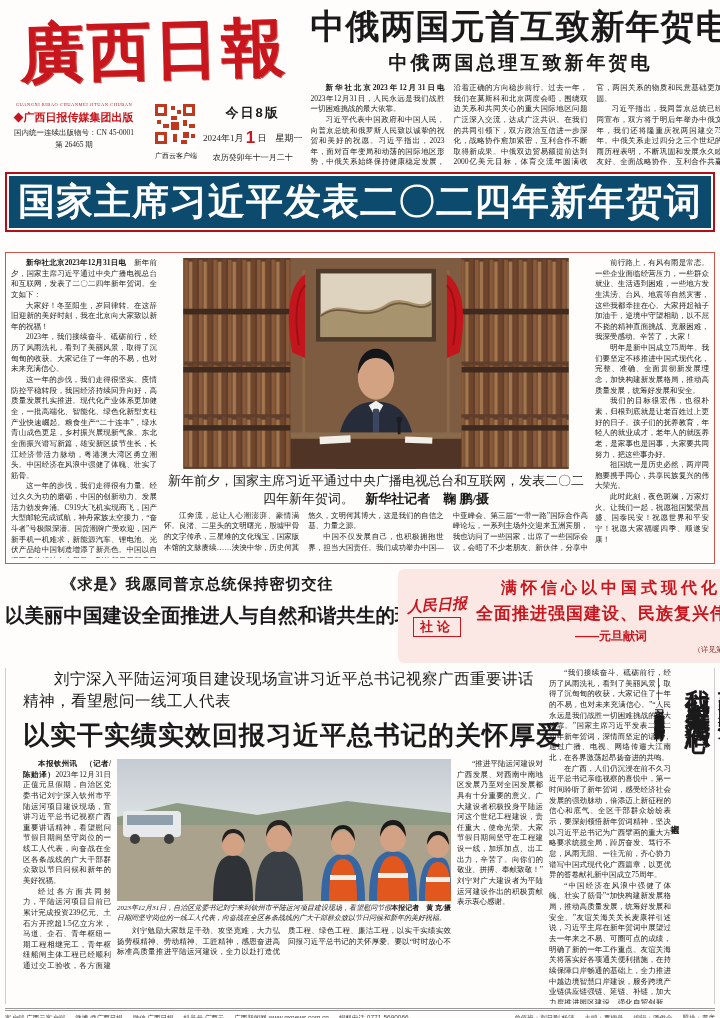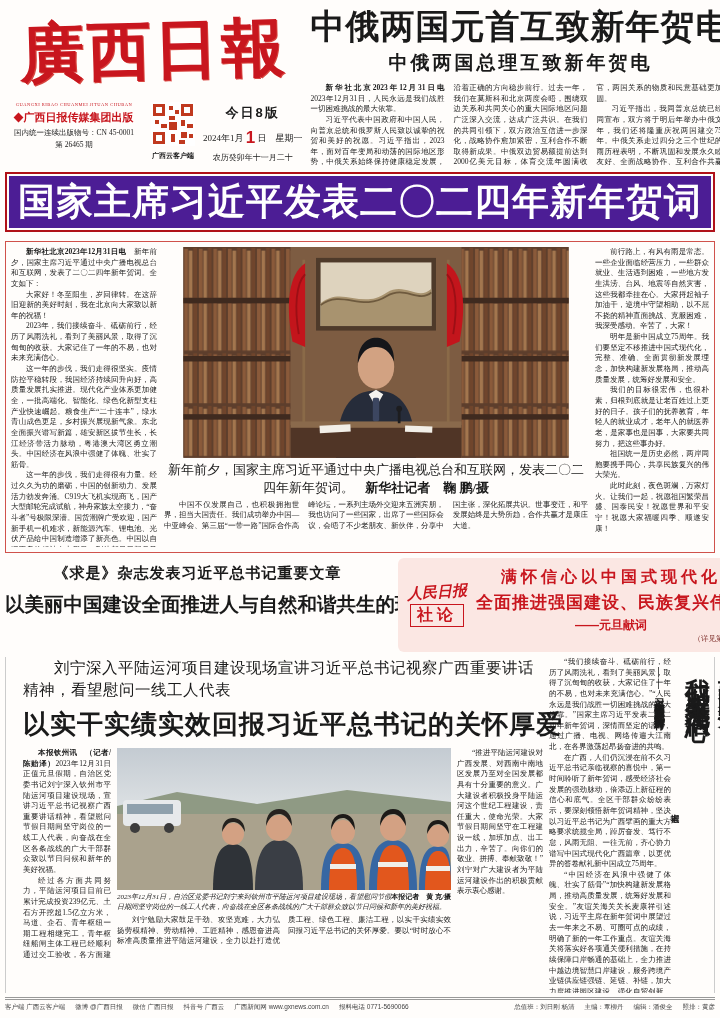--- a/index.html
+++ b/index.html
@@ -13,44 +13,44 @@
   .paper-title { font-family:"DejaVu Serif", serif; font-weight:bold; color:#c8161e;
     font-size:64px; line-height:92px; letter-spacing:3px; transform:rotate(-1.5deg);
     text-shadow:1px 1px 0 #d8453f; white-space:nowrap; }
   .mh-sub { display:flex; width:100%; margin-top:6px; align-items:flex-start; gap:6px; }
   .mh-pub { width:138px; text-align:center; }
   .pub-en { font-size:4.5px; color:#c8161e; letter-spacing:.5px; }
   .pub-cn { font-size:11px; font-weight:bold; color:#c8161e; white-space:nowrap; }
   .diamond { display:inline-block; width:7px; height:7px; background:#c8161e; transform:rotate(45deg); margin-right:2px; }
   .pub-issn { font-size:7.5px; margin-top:3px; white-space:nowrap; }
   .pub-issue { font-size:7.5px; margin-top:2px; }
-  .mh-qr { width:48px; text-align:center;font-weight:bold; }
+  .mh-qr { width:48px; text-align:right; }
   .qr-caption { font-size:7px; margin-top:1px; white-space:nowrap; }
   .mh-date { flex:1; text-align:center; padding-top:2px; }
   .edition { font-size:13px; font-weight:bold; letter-spacing:2px; font-family:"Liberation Sans",sans-serif; }
   .dateline-row { font-size:9px; margin-top:6px; white-space:nowrap; }
   .date-day { color:#c8161e; font-size:17px; font-weight:bold; font-family:"Liberation Sans",sans-serif; vertical-align:-2px; }
   .lunar { font-size:8px; margin-top:4px; }
 
   .mh-right { flex:1; padding:2px 0 0 8px; }
   .top-headline { font-family:"Liberation Sans",sans-serif; font-weight:900; font-size:34px;
     text-align:center; letter-spacing:1px; line-height:40px; white-space:nowrap; }
   .top-subheadline { font-weight:bold; font-size:19px; text-align:center; letter-spacing:3px; margin-top:4px; }
   .top-body { margin-top:7px; column-count:3; column-gap:9px; font-size:7px; line-height:1.45;
     text-align:justify; height:92px; overflow:hidden; }
   .top-body p, .col-text p { text-indent:2em; }
 
   
   .banner { border:2px solid #b01118; padding:2px; margin-top:4px; }
-  .banner-inner { background:#4c1d95; color:#fff; text-align:center;
+  .banner-inner { background:#0c4a6e; color:#fff; text-align:center;
     font-family:"Liberation Sans",sans-serif; font-weight:900; font-size:37px;
     line-height:52px; letter-spacing:1px; white-space:nowrap; }
 
   
-  .main-box { border:1px solid #d0524b; margin-top:9px; height:312px; padding:5px; display:flex; gap:7px; }
+  .main-box { border:1px solid #d0524b; margin-top:20px; height:312px; padding:5px; display:flex; gap:7px; }
   .col-text { font-size:7.5px; line-height:1.42; text-align:justify; overflow:hidden; }
   .ms-left { width:146px; height:100%; }
   .ms-center { width:424px; display:flex; flex-direction:column; }
   .ms-right { flex:1; height:100%; }
   .photo-frame { width:424px; height:232px; }
   .ms-caption { font-size:13px; margin-top:3px; text-align:center; }
   .ms-caption b { margin-left:8px; }
   .below-cols { margin-top:3px; column-count:3; column-gap:9px; font-size:7.5px; line-height:1.42;
     text-align:justify; height:52px; overflow:hidden; }
   .dl { font-weight:bold; }
@@ -59,21 +59,21 @@
   .secondary { display:flex; margin-top:5px; gap:8px; height:94px; }
   .qiushi { width:385px; padding-top:6px; }
   .q-kicker { font-size:15px; font-weight:bold; text-align:center; letter-spacing:1px; }
   .q-headline { font-family:"Liberation Sans",sans-serif; font-weight:900; font-size:19.5px;
     margin-top:8px; white-space:nowrap; }
   .see-note { font-size:7.5px; font-weight:normal; font-family:"Liberation Serif",serif; }
   .editorial { flex:1; background:#fbe7e3; border-radius:6px; padding:6px 8px; display:flex; gap:8px; align-items:center; }
   .pd-logo-block { width:62px; text-align:center; }
   .pd-logo { font-family:"DejaVu Serif",serif; font-style:italic; font-weight:bold; color:#c8161e;
     font-size:15px; white-space:nowrap; transform:rotate(-4deg); display:inline-block; }
-  .pd-shelun { display:inline-block; border:1px solid #c8161e; color:#c8161e; font-size:16px;
+  .pd-shelun { display:inline-block; border:1px solid #c8161e; color:#c8161e; font-size:13px;
     font-weight:bold; padding:0 6px; margin-top:2px; letter-spacing:4px; }
   .ed-lines { flex:1; text-align:center; color:#c8161e; font-family:"Liberation Sans",sans-serif; }
   .ed-l1 { font-size:16px; font-weight:900; letter-spacing:4px; white-space:nowrap; }
   .ed-l2 { font-size:17px; font-weight:900; letter-spacing:1px; margin-top:3px; white-space:nowrap; }
   .ed-l3 { font-size:12px; font-weight:bold; margin-top:3px; }
   .ed-note { font-size:7.5px; color:#7c2a26; text-align:right; }
 
   
   .bottom { display:flex; margin-top:5px; gap:6px; border-left:1px solid #ccc; border-right:1px solid #ccc; padding:0 17px; height:336px; }
   .bottom-left { width:520px; }
@@ -231,32 +231,32 @@
           <rect x="244" y="197" width="30" height="7" fill="#f2efe8" transform="rotate(2 259 200)"></rect>
           <rect x="236" y="180" width="3" height="14" fill="#1d1d1f"></rect>
           <circle cx="237.5" cy="178" r="3.2" fill="#1d1d1f"></circle>
         </g>
       </svg>
       <div class="ms-caption">
         <span>新年前夕，国家主席习近平通过中央广播电视总台和互联网，发表二〇二四年新年贺词。</span>
         <b>新华社记者　鞠 鹏/摄</b>
       </div>
       <div class="below-cols col-text">
-        <span><p>中国不仅发展自己，也积极拥抱世界，担当大国责任。我们成功举办中国—中亚峰会、第三届“一带一路”国际合作高峰论坛，一系列主场外交迎来五洲宾朋，我也访问了一些国家，出席了一些国际会议，会晤了不少老朋友、新伙伴，分享中国主张，深化拓展共识。世事变迁，和平发展始终是大势所趋，合作共赢才是康庄大道。</p></span>
+        <span><p>江奔流，总让人心潮澎湃、豪情满怀。良渚、二里头的文明曙光，殷墟甲骨的文字传承，三星堆的文化瑰宝，国家版本馆的文脉赓续……泱泱中华，历史何其悠久，文明何其博大，这是我们的自信之基、力量之源。</p><p>中国不仅发展自己，也积极拥抱世界，担当大国责任。我们成功举办中国—中亚峰会、第三届“一带一路”国际合作高峰论坛，一系列主场外交迎来五洲宾朋，我也访问了一些国家，出席了一些国际会议，会晤了不少老朋友、新伙伴，分享中国主张，深化拓展共识。世事变迁，和平发展始终是大势所趋，合作共赢才是康庄大道。</p></span>
       </div>
     </div>
 
     <div class="ms-right col-text">
       <span><p>前行路上，有风有雨是常态。一些企业面临经营压力，一些群众就业、生活遇到困难，一些地方发生洪涝、台风、地震等自然灾害，这些我都牵挂在心。大家捋起袖子加油干，逆境中守望相助，以不屈不挠的精神直面挑战、克服困难，我深受感动。辛苦了，大家！</p><p>明年是新中国成立75周年。我们要坚定不移推进中国式现代化，完整、准确、全面贯彻新发展理念，加快构建新发展格局，推动高质量发展，统筹好发展和安全。</p><p>我们的目标很宏伟，也很朴素，归根到底就是让老百姓过上更好的日子。孩子们的抚养教育，年轻人的就业成才，老年人的就医养老，是家事也是国事，大家要共同努力，把这些事办好。</p><p>祖国统一是历史必然，两岸同胞要携手同心，共享民族复兴的伟大荣光。</p><p>此时此刻，夜色斑斓，万家灯火。让我们一起，祝愿祖国繁荣昌盛、国泰民安！祝愿世界和平安宁！祝愿大家福暖四季、顺遂安康！</p></span>
     </div>
   </div>
 
   <div class="secondary">
     <div class="qiushi">
-      <div class="q-kicker">《求是》杂志发表习近平总书记重要文章</div>
+      <div class="q-kicker">《求是》我愿同普京总统保持密切交往</div>
       <div class="q-headline">
         <span>以美丽中国建设全面推进人与自然和谐共生的现代化</span>
         <span class="see-note">（详见第三版）</span>
       </div>
     </div>
     <div class="editorial">
       <div class="pd-logo-block">
         <span class="pd-logo">人民日报</span><br>
         <span class="pd-shelun">社论</span>
       </div>

